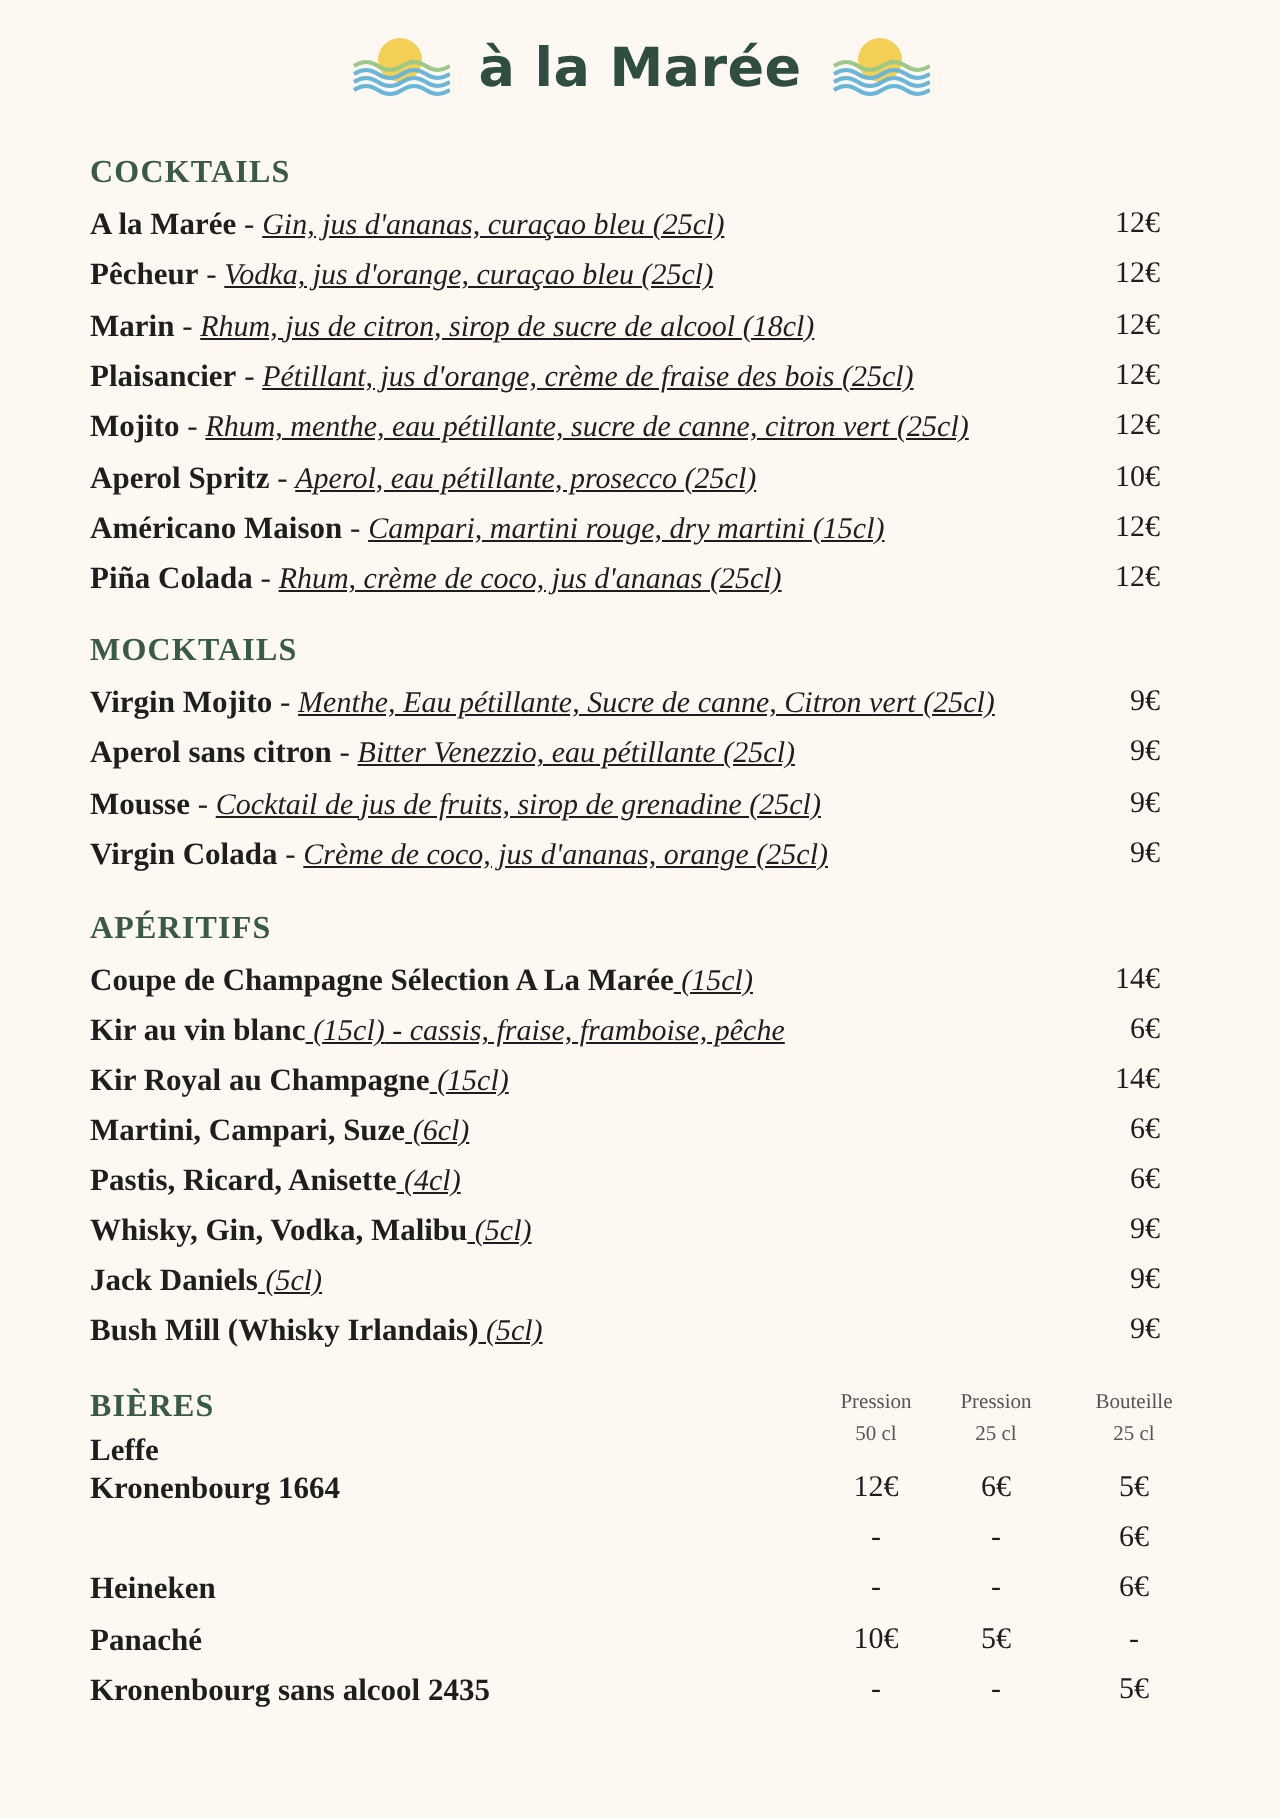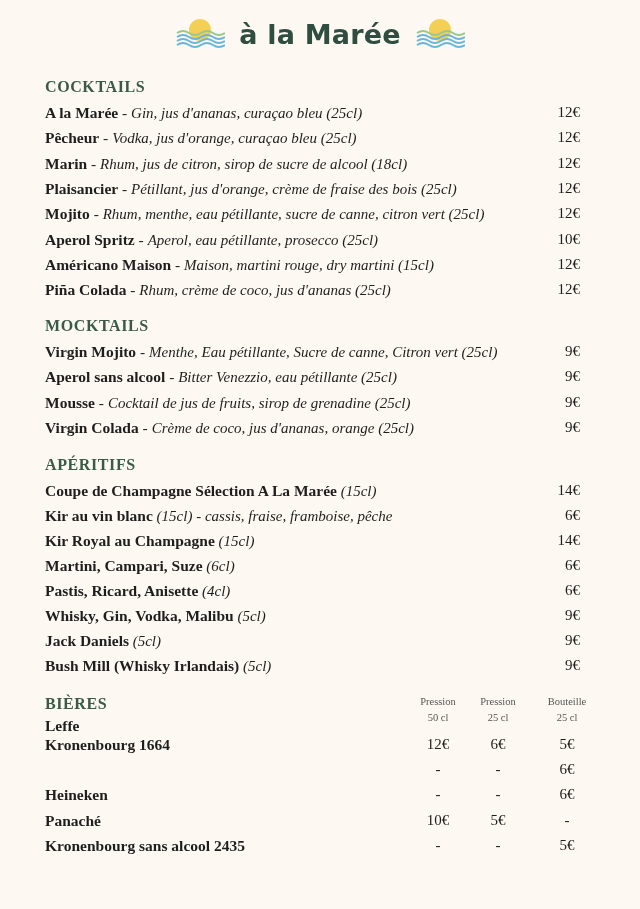--- a/index.html
+++ b/index.html
@@ -24,21 +24,21 @@
     position: absolute; left: 45px;
     font-family: "Liberation Serif", serif; font-weight: bold;
     font-size: 16px; color: #3a5a48; letter-spacing: 0.6px;
   }
   .row {
     position: absolute; left: 45px; right: 0; height: 22px;
     font-family: "Liberation Serif", serif; font-size: 15.5px;
     white-space: nowrap;
   }
   .row .name { font-weight: bold; }
-  .row .desc { font-style: italic; font-size: 15px; }
+  .row .desc { font-style: italic; font-size: 15px; text-decoration: underline; }
   .row .price {
     position: absolute; right: 60px; top: 0;
     font-family: "Liberation Serif", serif; font-size: 15px;
   }
   .beer-head {
     position: absolute; font-family: "Liberation Serif", serif;
     font-size: 10.5px; color: #555; text-align: center; line-height: 16px;
   }
   .beer-cell {
     position: absolute; width: 40px; text-align: center;
@@ -67,28 +67,28 @@
 </div>
 
 <div class="section-title" style="top:78px">COCKTAILS</div>
 <div id="cocktails">
     <div class="row" style="top:104px"><span class="name">A la Marée</span><span class="sep"> - </span><span class="desc">Gin, jus d'ananas, curaçao bleu (25cl)</span><span class="price">12€</span></div>
     <div class="row" style="top:129.3px"><span class="name">Pêcheur</span><span class="sep"> - </span><span class="desc">Vodka, jus d'orange, curaçao bleu (25cl)</span><span class="price">12€</span></div>
     <div class="row" style="top:154.6px"><span class="name">Marin</span><span class="sep"> - </span><span class="desc">Rhum, jus de citron, sirop de sucre de alcool (18cl)</span><span class="price">12€</span></div>
     <div class="row" style="top:179.9px"><span class="name">Plaisancier</span><span class="sep"> - </span><span class="desc">Pétillant, jus d'orange, crème de fraise des bois (25cl)</span><span class="price">12€</span></div>
     <div class="row" style="top:205.2px"><span class="name">Mojito</span><span class="sep"> - </span><span class="desc">Rhum, menthe, eau pétillante, sucre de canne, citron vert (25cl)</span><span class="price">12€</span></div>
     <div class="row" style="top:230.5px"><span class="name">Aperol Spritz</span><span class="sep"> - </span><span class="desc">Aperol, eau pétillante, prosecco (25cl)</span><span class="price">10€</span></div>
-    <div class="row" style="top:255.8px"><span class="name">Américano Maison</span><span class="sep"> - </span><span class="desc">Maison, martini rouge, dry martini (15cl)</span><span class="price">12€</span></div>
+    <div class="row" style="top:255.8px"><span class="name">Américano Maison</span><span class="sep"> - </span><span class="desc">Campari, martini rouge, dry martini (15cl)</span><span class="price">12€</span></div>
     <div class="row" style="top:281.1px"><span class="name">Piña Colada</span><span class="sep"> - </span><span class="desc">Rhum, crème de coco, jus d'ananas (25cl)</span><span class="price">12€</span></div>
   </div>
 
 <div class="section-title" style="top:317px">MOCKTAILS</div>
 <div id="mocktails">
     <div class="row" style="top:343px"><span class="name">Virgin Mojito</span><span class="sep"> - </span><span class="desc">Menthe, Eau pétillante, Sucre de canne, Citron vert (25cl)</span><span class="price">9€</span></div>
-    <div class="row" style="top:368.3px"><span class="name">Aperol sans alcool</span><span class="sep"> - </span><span class="desc">Bitter Venezzio, eau pétillante (25cl)</span><span class="price">9€</span></div>
+    <div class="row" style="top:368.3px"><span class="name">Aperol sans citron</span><span class="sep"> - </span><span class="desc">Bitter Venezzio, eau pétillante (25cl)</span><span class="price">9€</span></div>
     <div class="row" style="top:393.6px"><span class="name">Mousse</span><span class="sep"> - </span><span class="desc">Cocktail de jus de fruits, sirop de grenadine (25cl)</span><span class="price">9€</span></div>
     <div class="row" style="top:418.9px"><span class="name">Virgin  Colada</span><span class="sep"> - </span><span class="desc">Crème de coco, jus d'ananas, orange (25cl)</span><span class="price">9€</span></div>
   </div>
 
 <div class="section-title" style="top:456px">APÉRITIFS</div>
 <div id="aperitifs">
     <div class="row" style="top:482px"><span class="name">Coupe de Champagne Sélection A La Marée</span><span class="desc"> (15cl)</span><span class="desc"></span><span class="price">14€</span></div>
     <div class="row" style="top:507px"><span class="name">Kir au vin blanc</span><span class="desc"> (15cl)</span><span class="desc"> - cassis, fraise, framboise, pêche</span><span class="price">6€</span></div>
     <div class="row" style="top:532px"><span class="name">Kir Royal au Champagne</span><span class="desc"> (15cl)</span><span class="desc"></span><span class="price">14€</span></div>
     <div class="row" style="top:557px"><span class="name">Martini, Campari, Suze</span><span class="desc"> (6cl)</span><span class="desc"></span><span class="price">6€</span></div>

